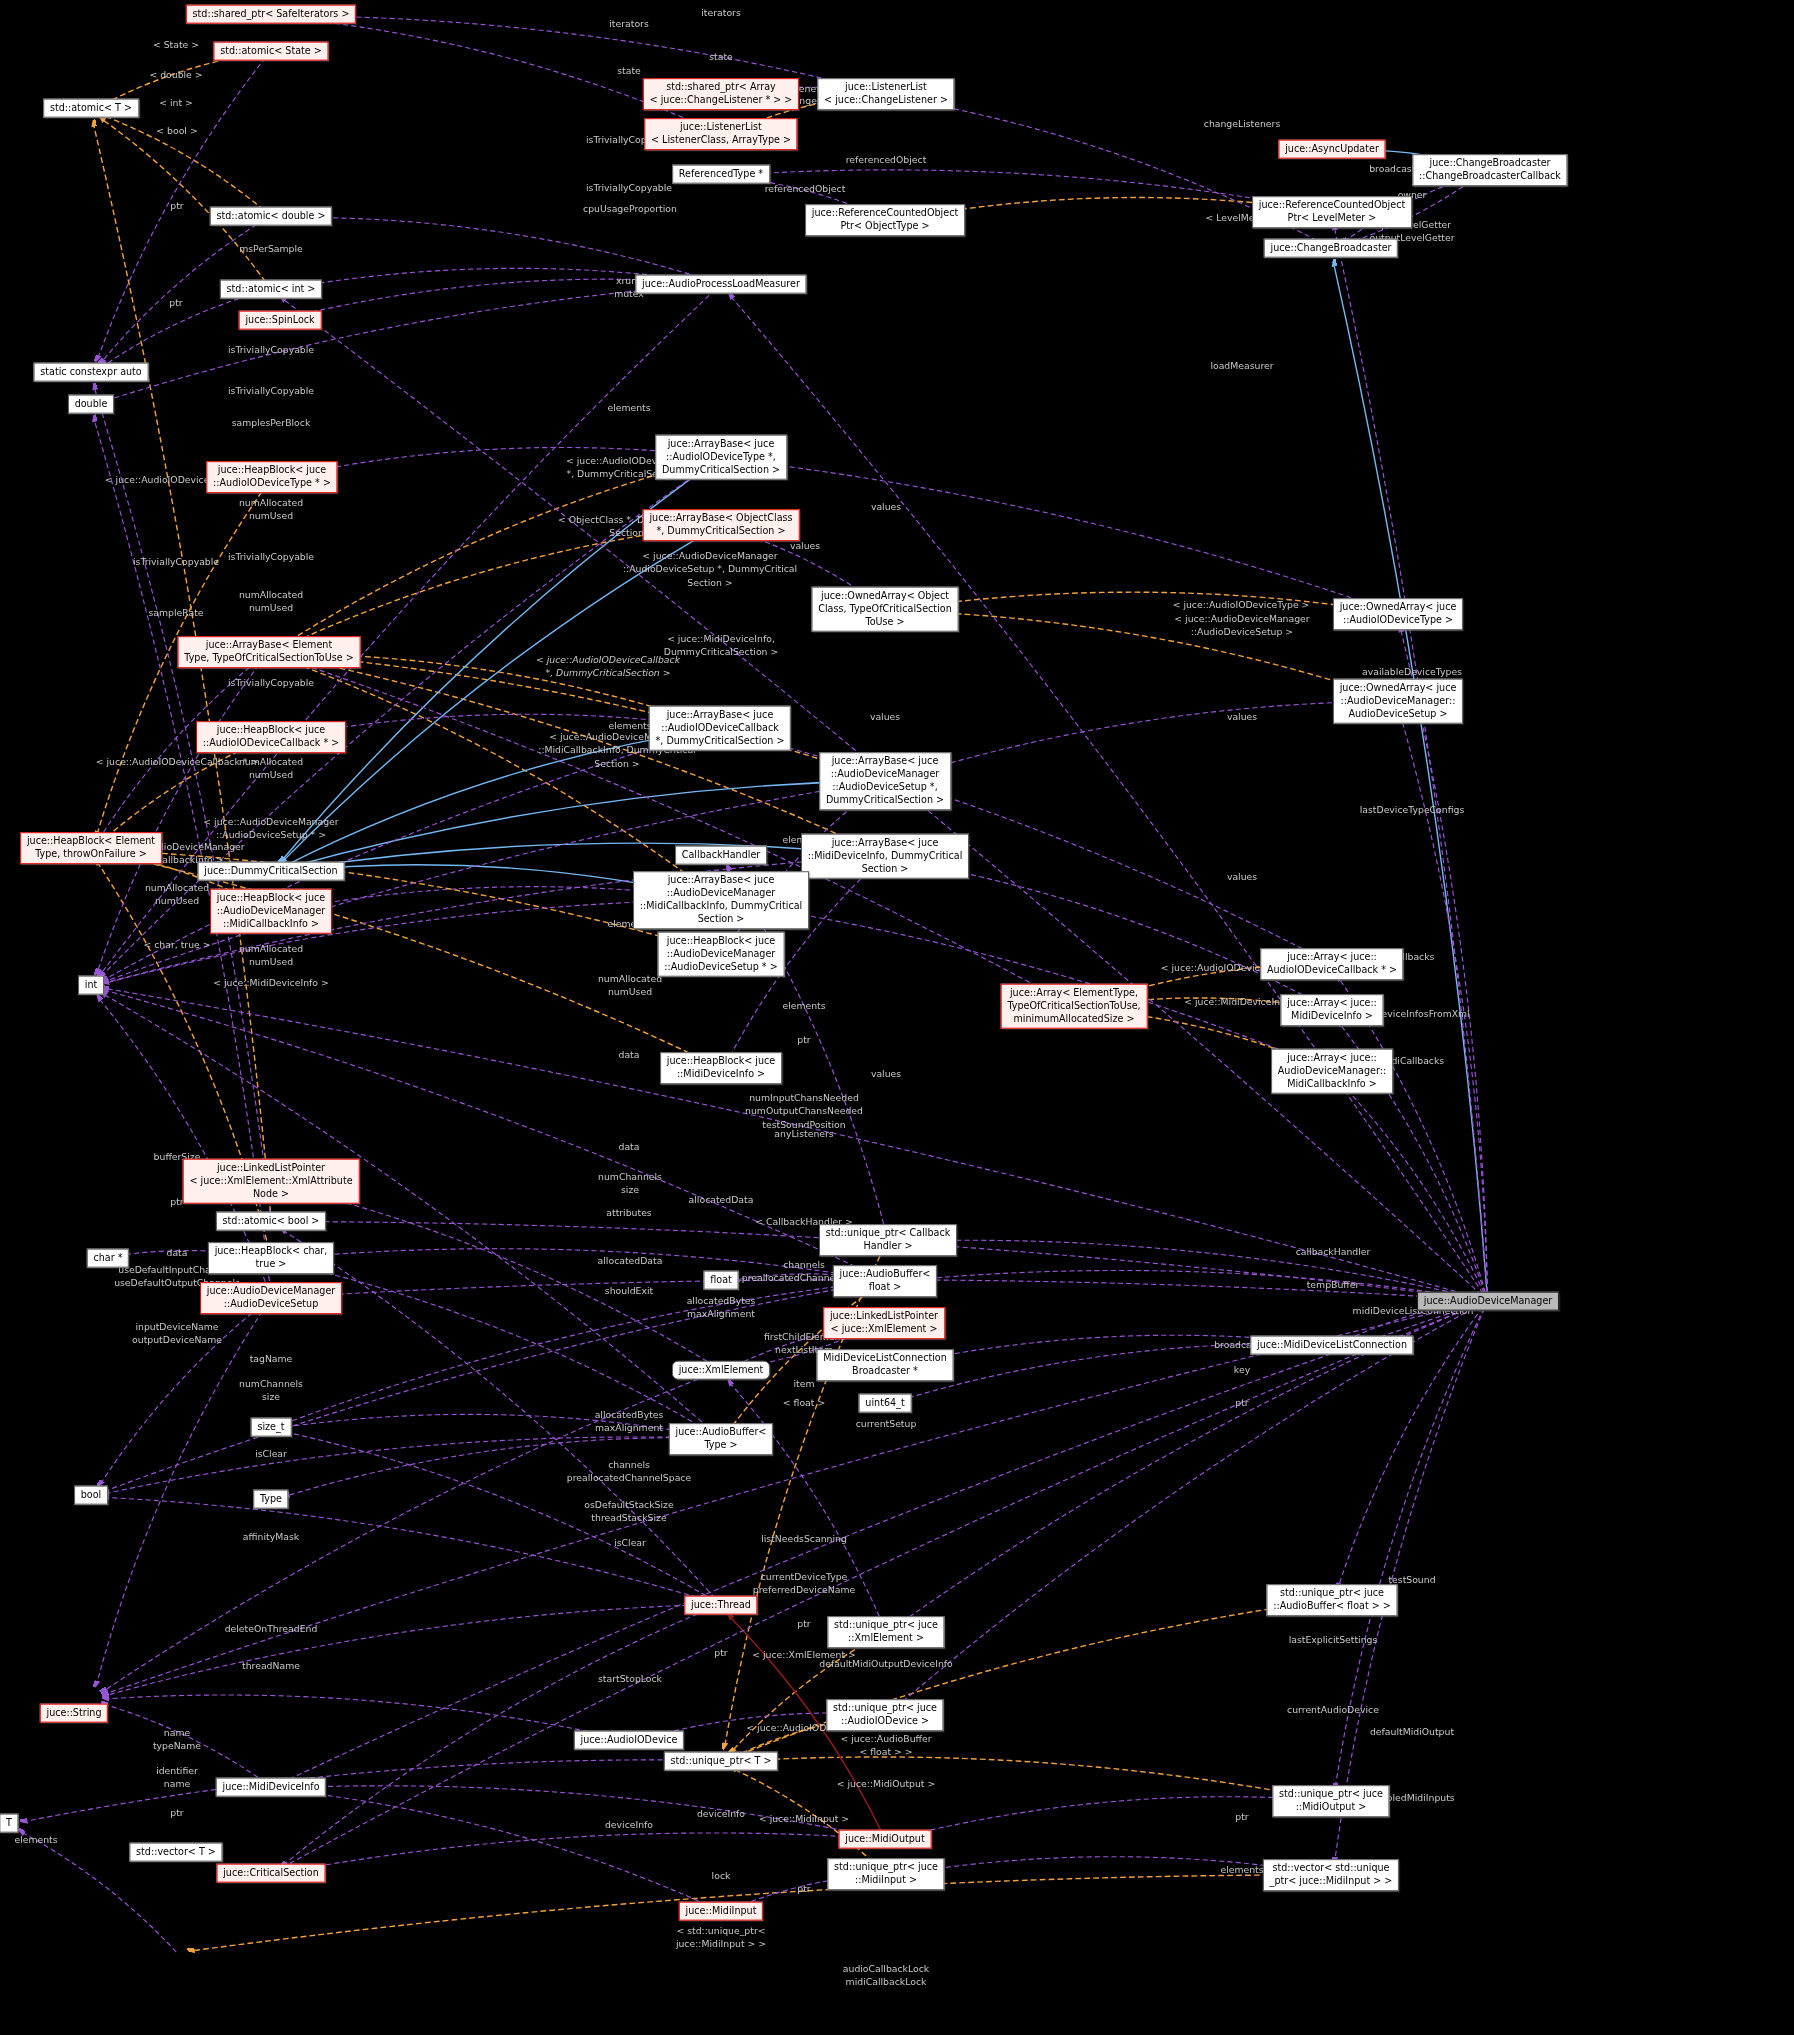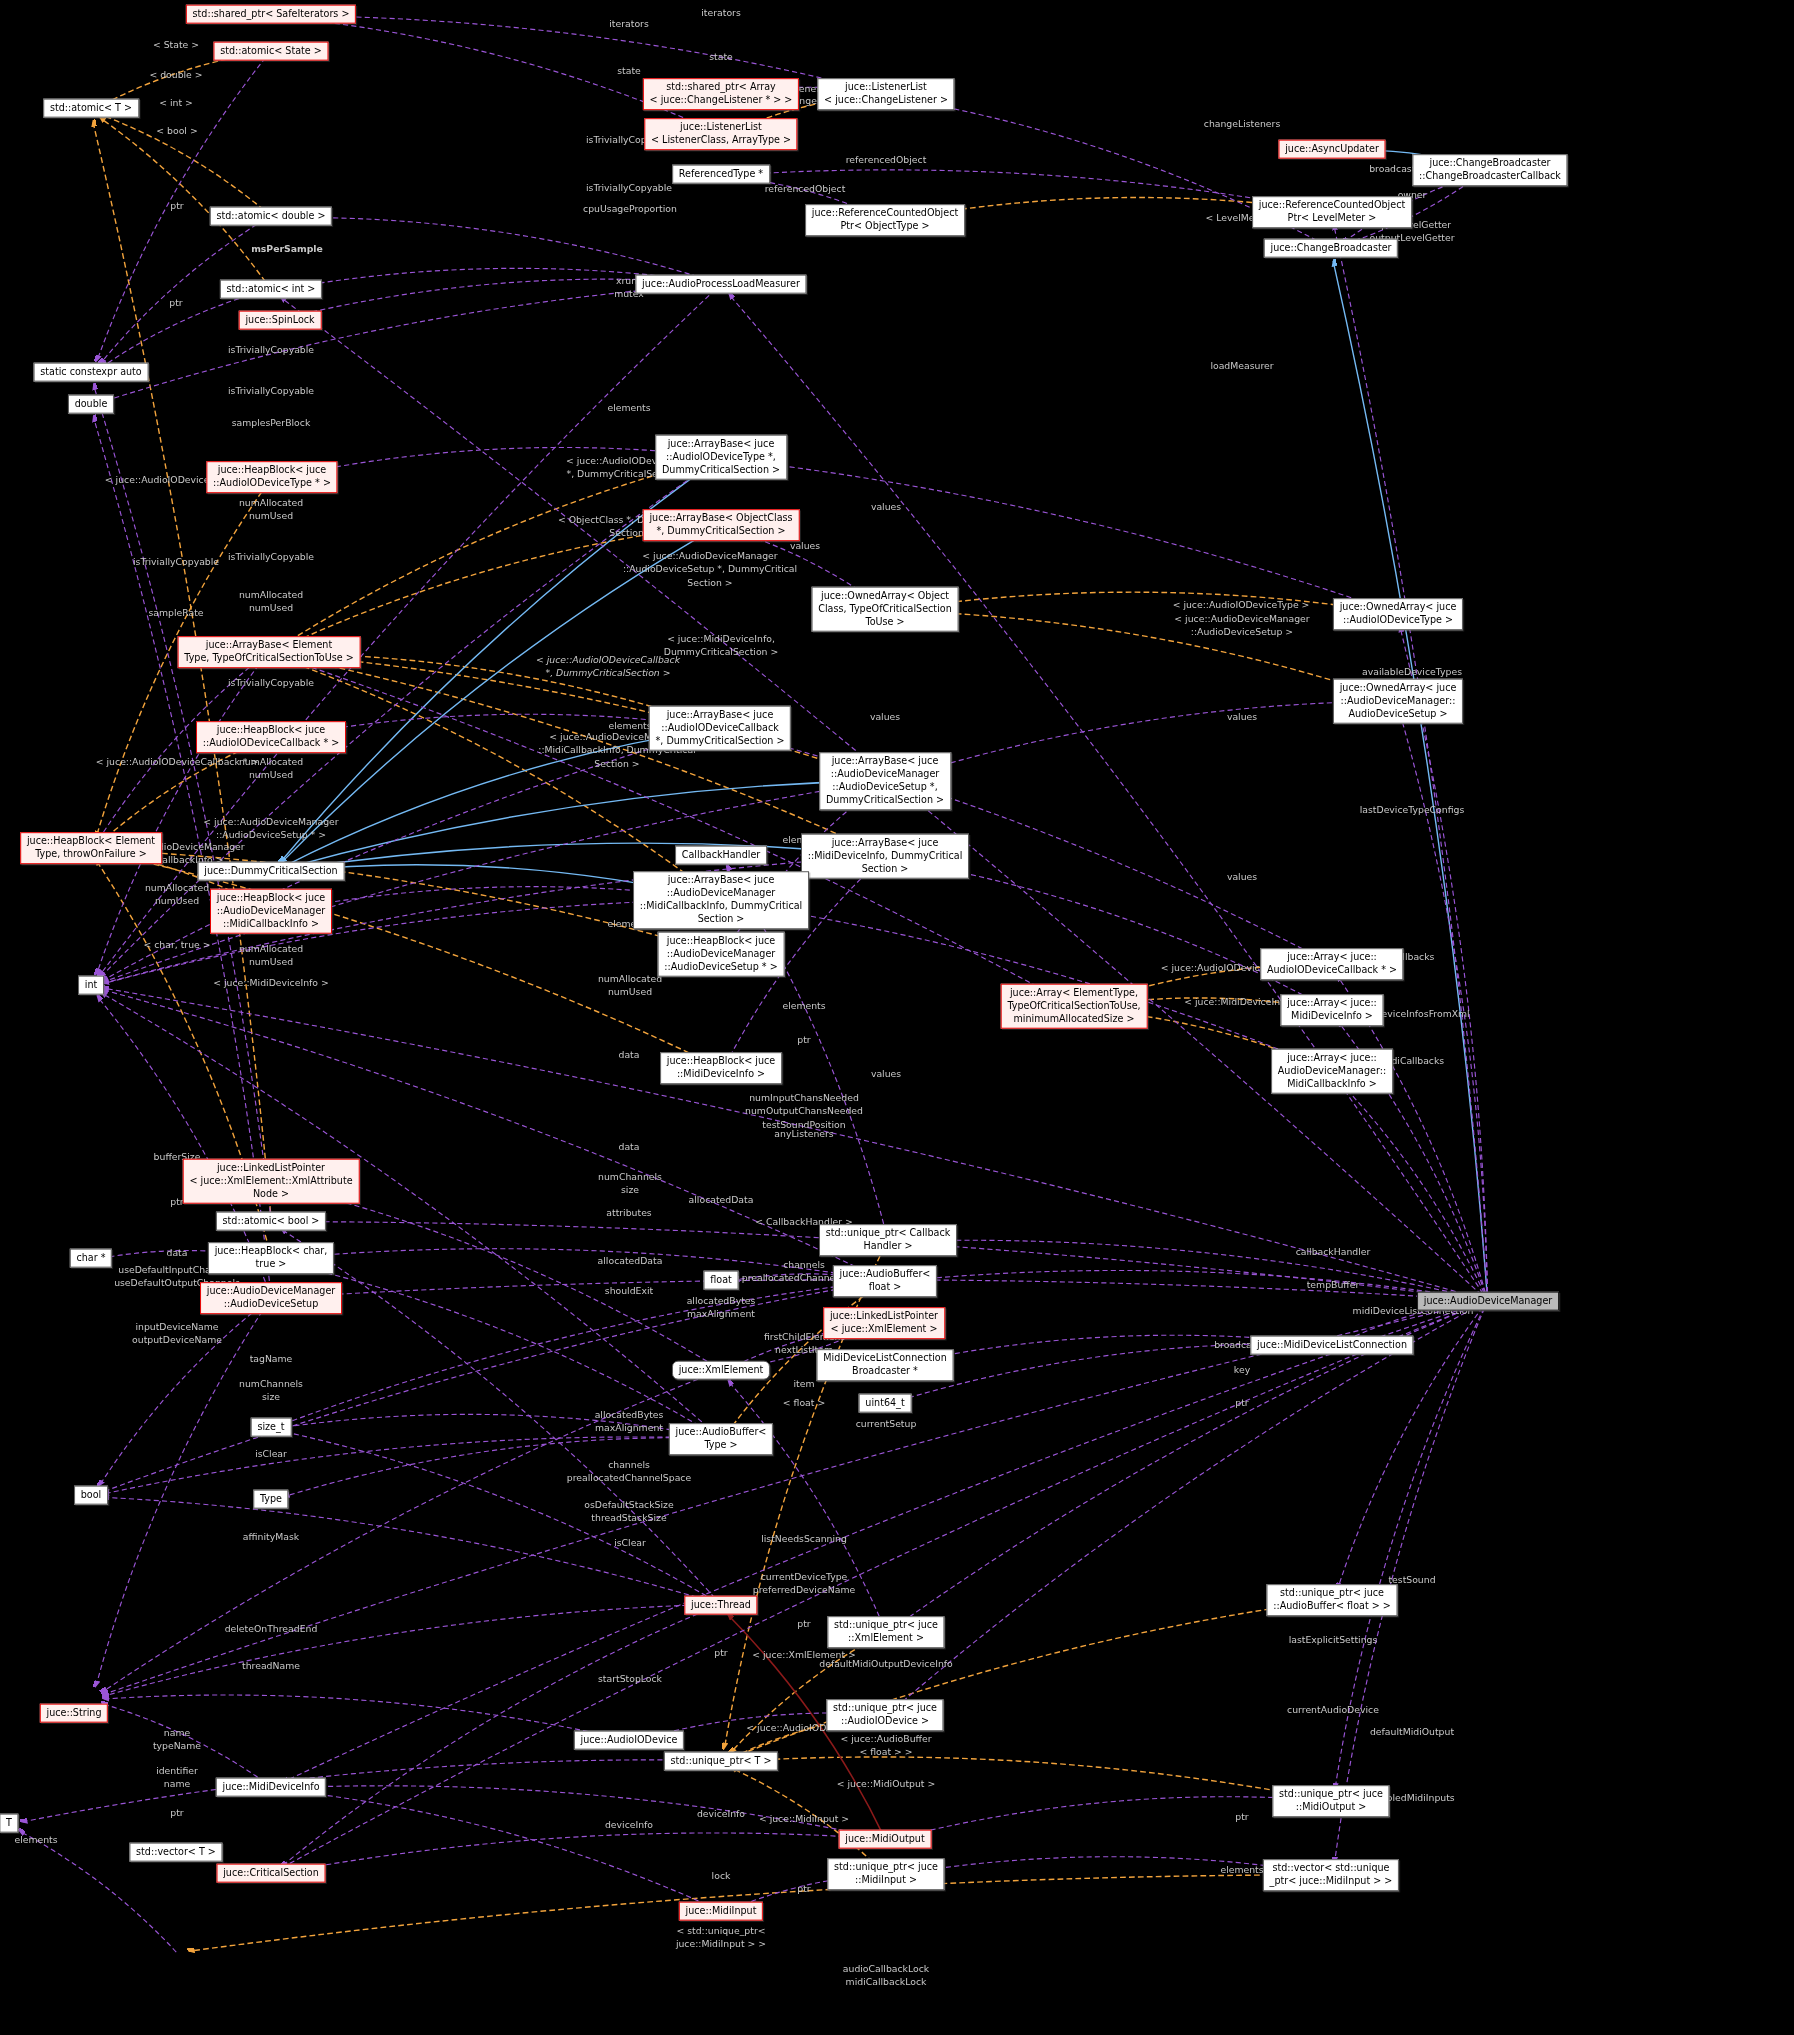--- a/index.html
+++ b/index.html
@@ -256,21 +256,21 @@
     <div class="node red" style="left: 1074px; top: 1006px;">juce::Array&lt; ElementType,
 TypeOfCriticalSectionToUse,
 minimumAllocatedSize &gt;</div>
     <div class="node plain" style="left: 1332px; top: 964px;">juce::Array&lt; juce::
 AudioIODeviceCallback * &gt;</div>
     <div class="node plain" style="left: 1332px; top: 1010px;">juce::Array&lt; juce::
 MidiDeviceInfo &gt;</div>
     <div class="node plain" style="left: 1332px; top: 1071px;">juce::Array&lt; juce::
 AudioDeviceManager::
 MidiCallbackInfo &gt;</div>
-    <div class="node plain" style="left: 91px; top: 1258px;">char *</div>
+    <div class="node plain" style="left: 108px; top: 1258px;">char *</div>
     <div class="node red" style="left: 271px; top: 1181px;">juce::LinkedListPointer
 &lt; juce::XmlElement::XmlAttribute
 Node &gt;</div>
     <div class="node plain" style="left: 271px; top: 1221px;">std::atomic&lt; bool &gt;</div>
     <div class="node plain" style="left: 271px; top: 1258px;">juce::HeapBlock&lt; char,
 true &gt;</div>
     <div class="node red" style="left: 271px; top: 1298px;">juce::AudioDeviceManager
 ::AudioDeviceSetup</div>
     <div class="node plain" style="left: 721px; top: 1068px;">juce::HeapBlock&lt; juce
 ::MidiDeviceInfo &gt;</div>
@@ -329,21 +329,21 @@
     <div class="elabel" style="left: 629px; top: 188px;">isTriviallyCopyable</div>
     <div class="elabel" style="left: 886px; top: 160px;">referencedObject</div>
     <div class="elabel" style="left: 805px; top: 189px;">referencedObject</div>
     <div class="elabel" style="left: 1412px; top: 169px;">broadcastCallback</div>
     <div class="elabel" style="left: 1412px; top: 195px;">owner</div>
     <div class="elabel" style="left: 177px; top: 206px;">ptr</div>
     <div class="elabel" style="left: 630px; top: 209px;">cpuUsageProportion</div>
     <div class="elabel" style="left: 1242px; top: 218px;">&lt; LevelMeter &gt;</div>
     <div class="elabel" style="left: 1412px; top: 231px;">inputLevelGetter
 outputLevelGetter</div>
-    <div class="elabel" style="left: 287px; top: 249px; font-weight: bold;">msPerSample</div>
+    <div class="elabel" style="left: 271px; top: 249px;">msPerSample</div>
     <div class="elabel" style="left: 629px; top: 281px;">xruns</div>
     <div class="elabel" style="left: 629px; top: 294px;">mutex</div>
     <div class="elabel" style="left: 176px; top: 303px;">ptr</div>
     <div class="elabel" style="left: 271px; top: 350px;">isTriviallyCopyable</div>
     <div class="elabel" style="left: 1242px; top: 366px;">loadMeasurer</div>
     <div class="elabel" style="left: 271px; top: 391px;">isTriviallyCopyable</div>
     <div class="elabel" style="left: 271px; top: 423px;">samplesPerBlock</div>
     <div class="elabel" style="left: 629px; top: 408px;">elements</div>
     <div class="elabel" style="left: 629px; top: 467px;">&lt; juce::AudioIODeviceType
 *, DummyCriticalSection &gt;</div>

